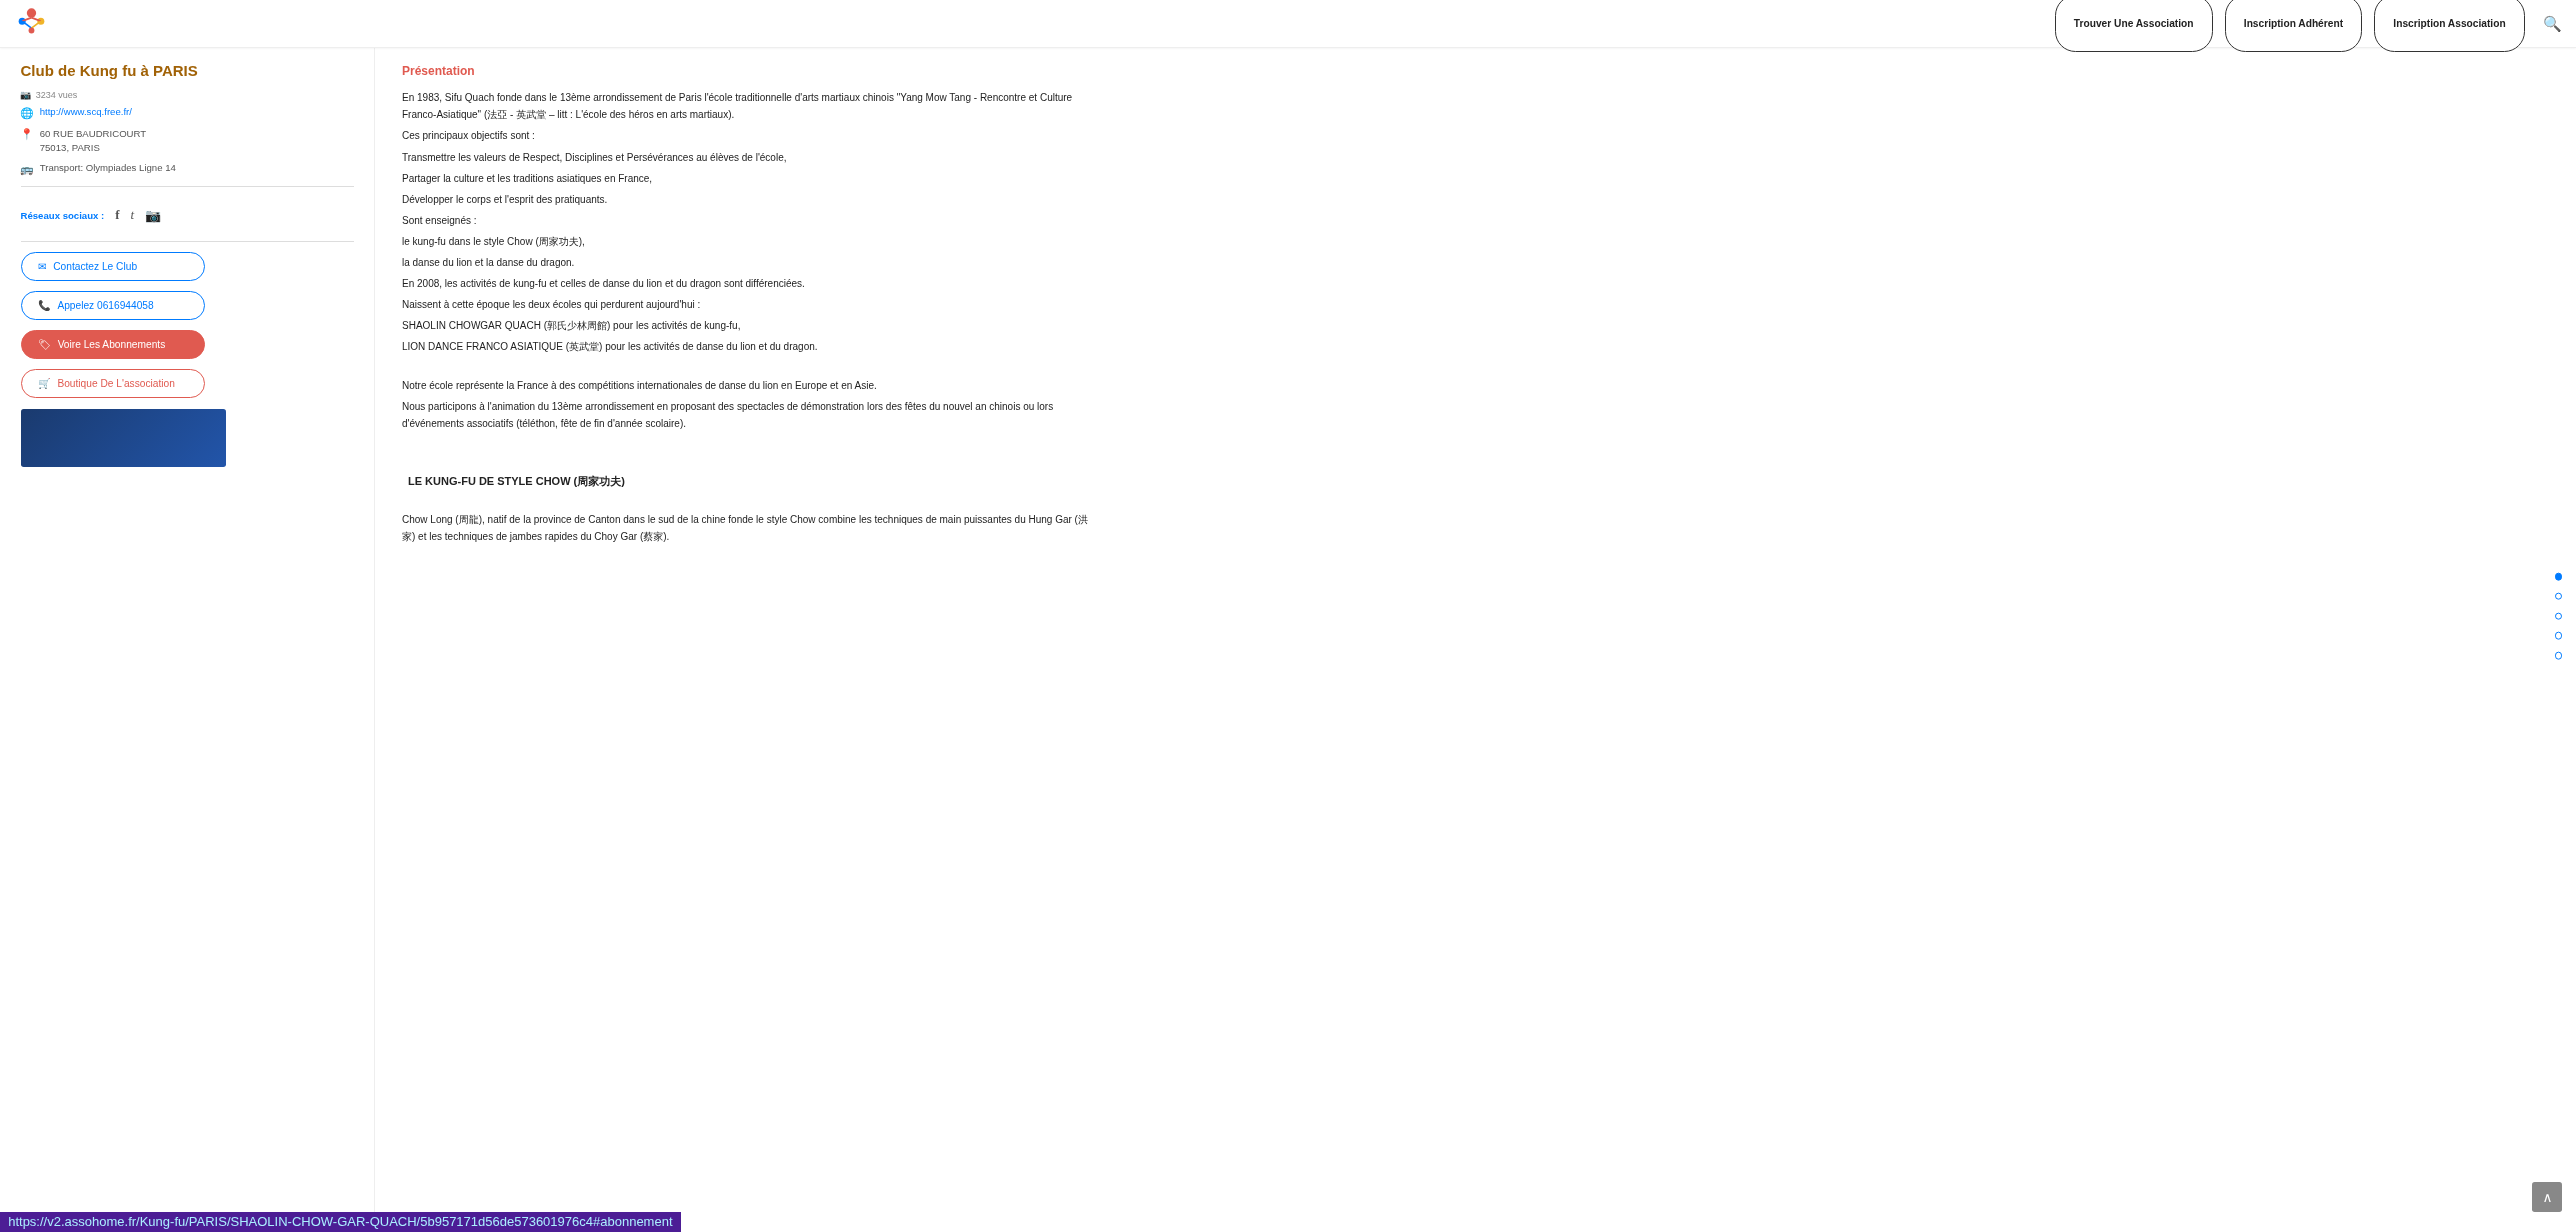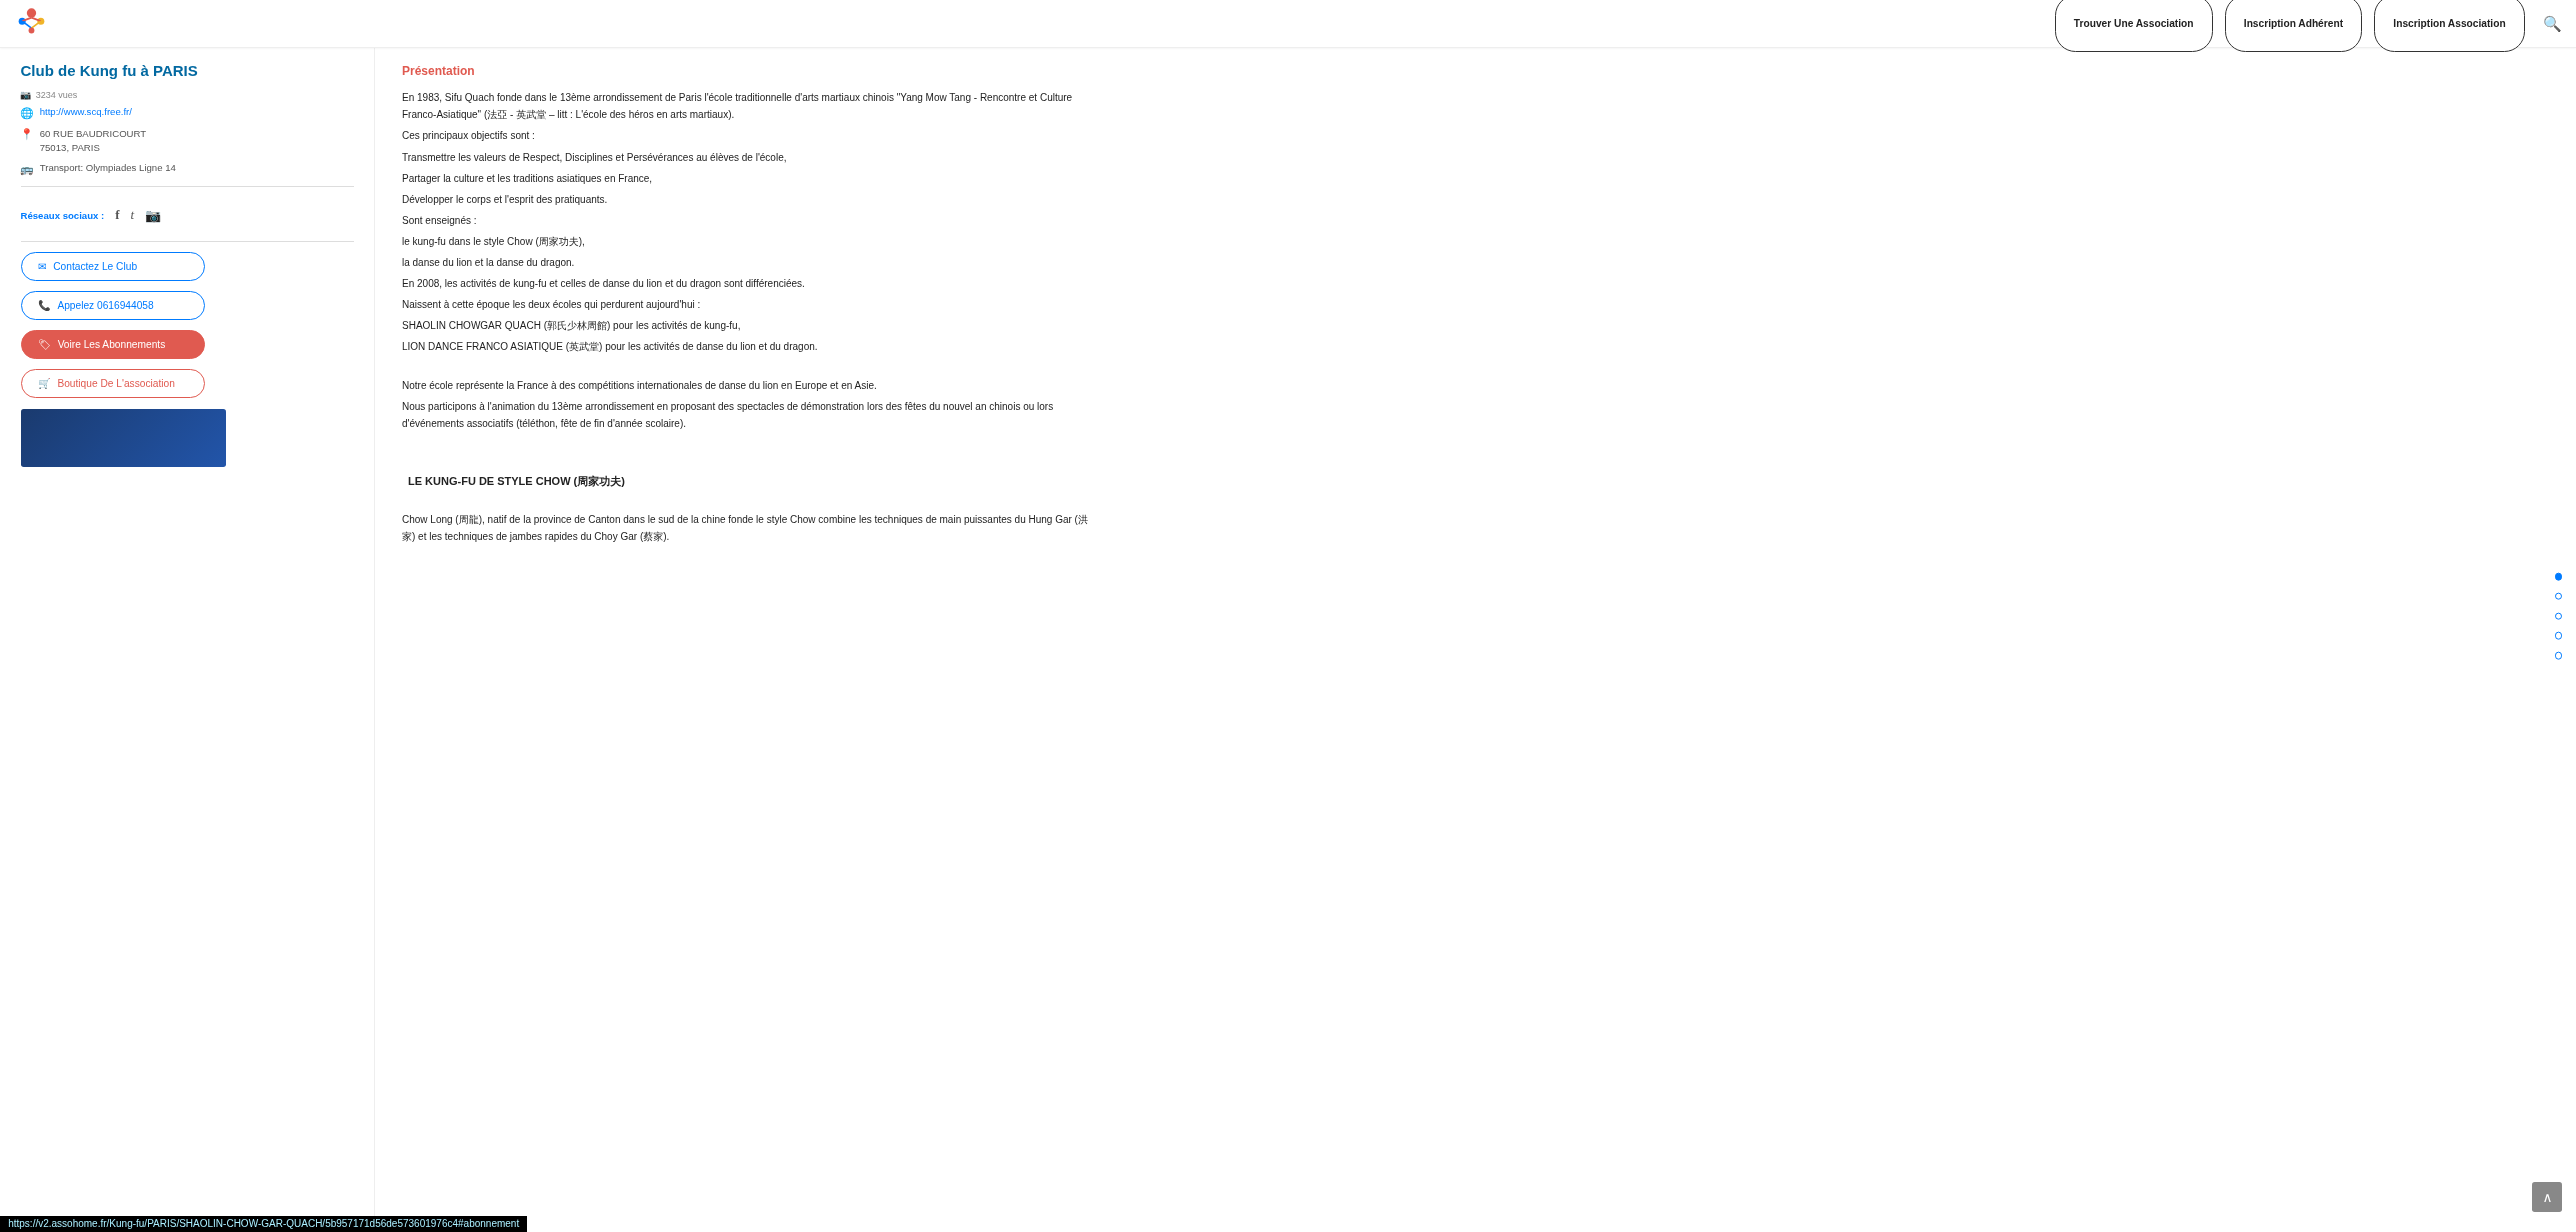--- a/index.html
+++ b/index.html
@@ -71,21 +71,21 @@
     .sidebar {
       width: 375px;
       min-width: 375px;
       border-right: 0.7px solid #eee;
       padding: 13.6px 20.5px 20.5px 20.5px;
       background: #fff;
     }
     .club-title {
       font-size: 15px;
       font-weight: bold;
-      color: #0369a1;
+      color: #a16207;
       margin-bottom: 11px;
     }
     .info-row {
       display: flex;
       align-items: flex-start;
       gap: 5.5px;
       margin-bottom: 6.8px;
       font-size: 9.6px;
       color: #555;
     }
@@ -230,23 +230,23 @@
       display: flex;
       align-items: center;
       justify-content: center;
     }
 
     
     .status-bar {
       position: fixed;
       bottom: 0;
       left: 0;
-      background: #000000;
+      background: #4c1d95;
       color: #aef;
-      font-size: 10px;
+      font-size: 13px;
       padding: 2.7px 8.2px;
       z-index: 200;
     }
 
     .views-row {
       display: flex;
       align-items: center;
       gap: 4.1px;
       font-size: 9px;
       color: #888;

